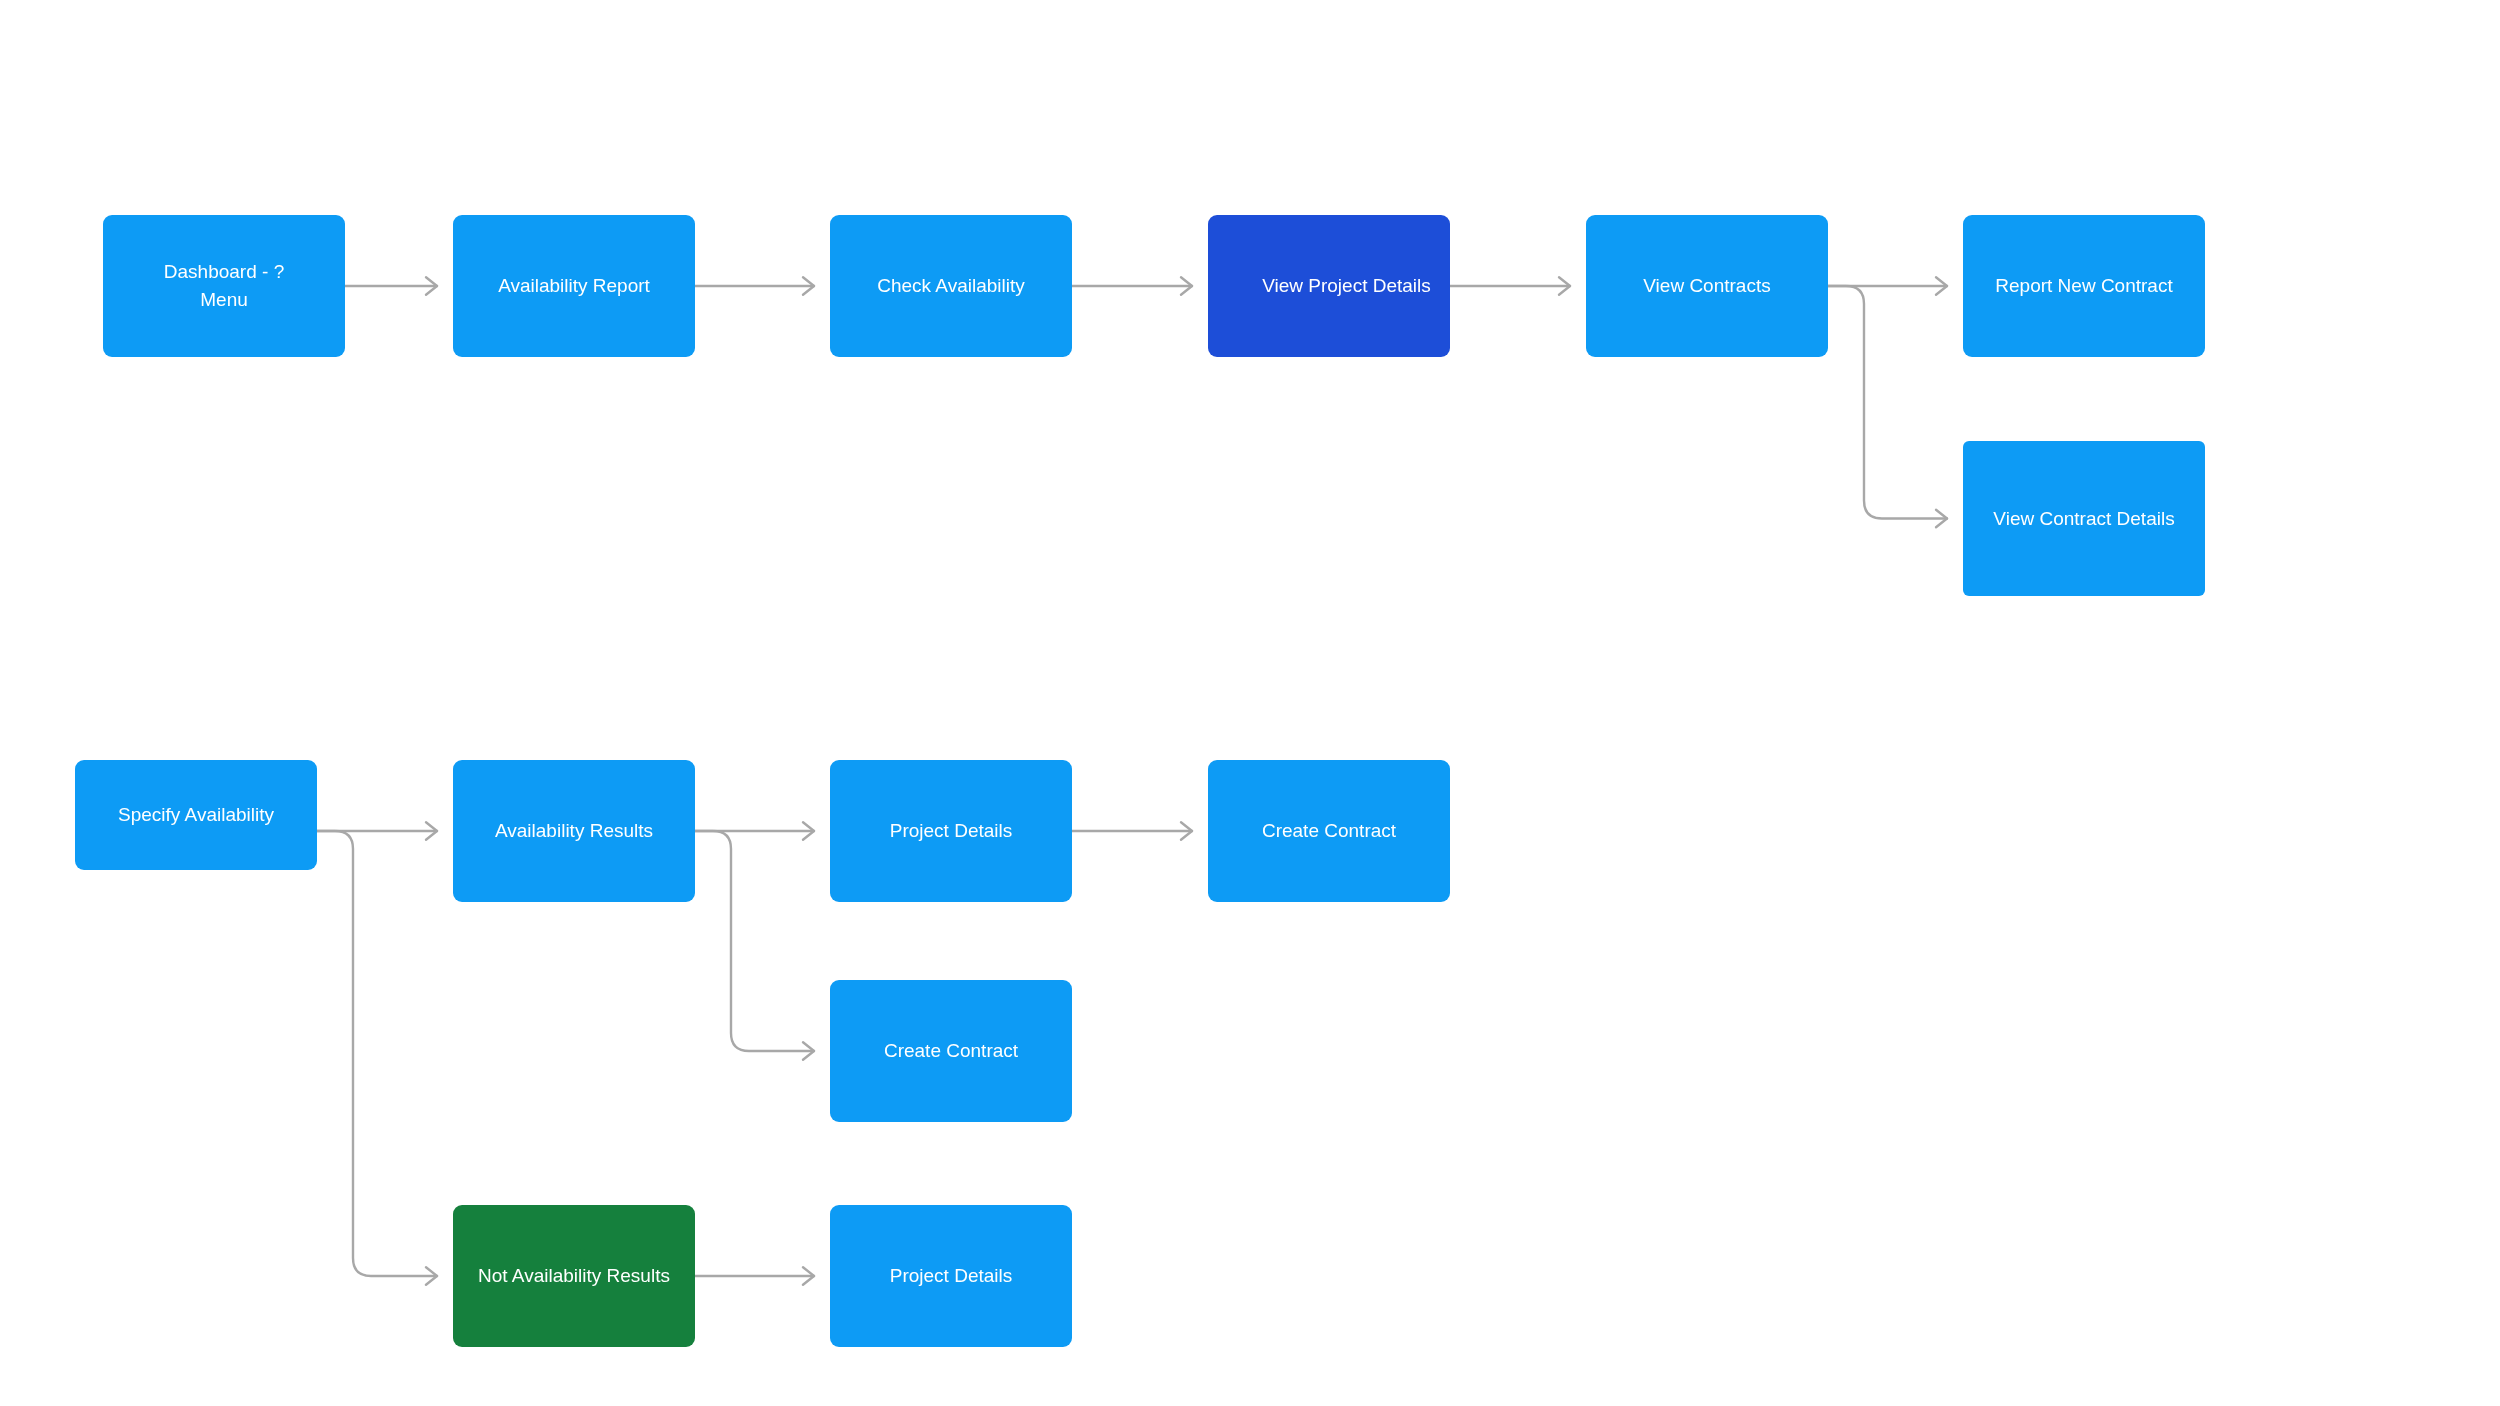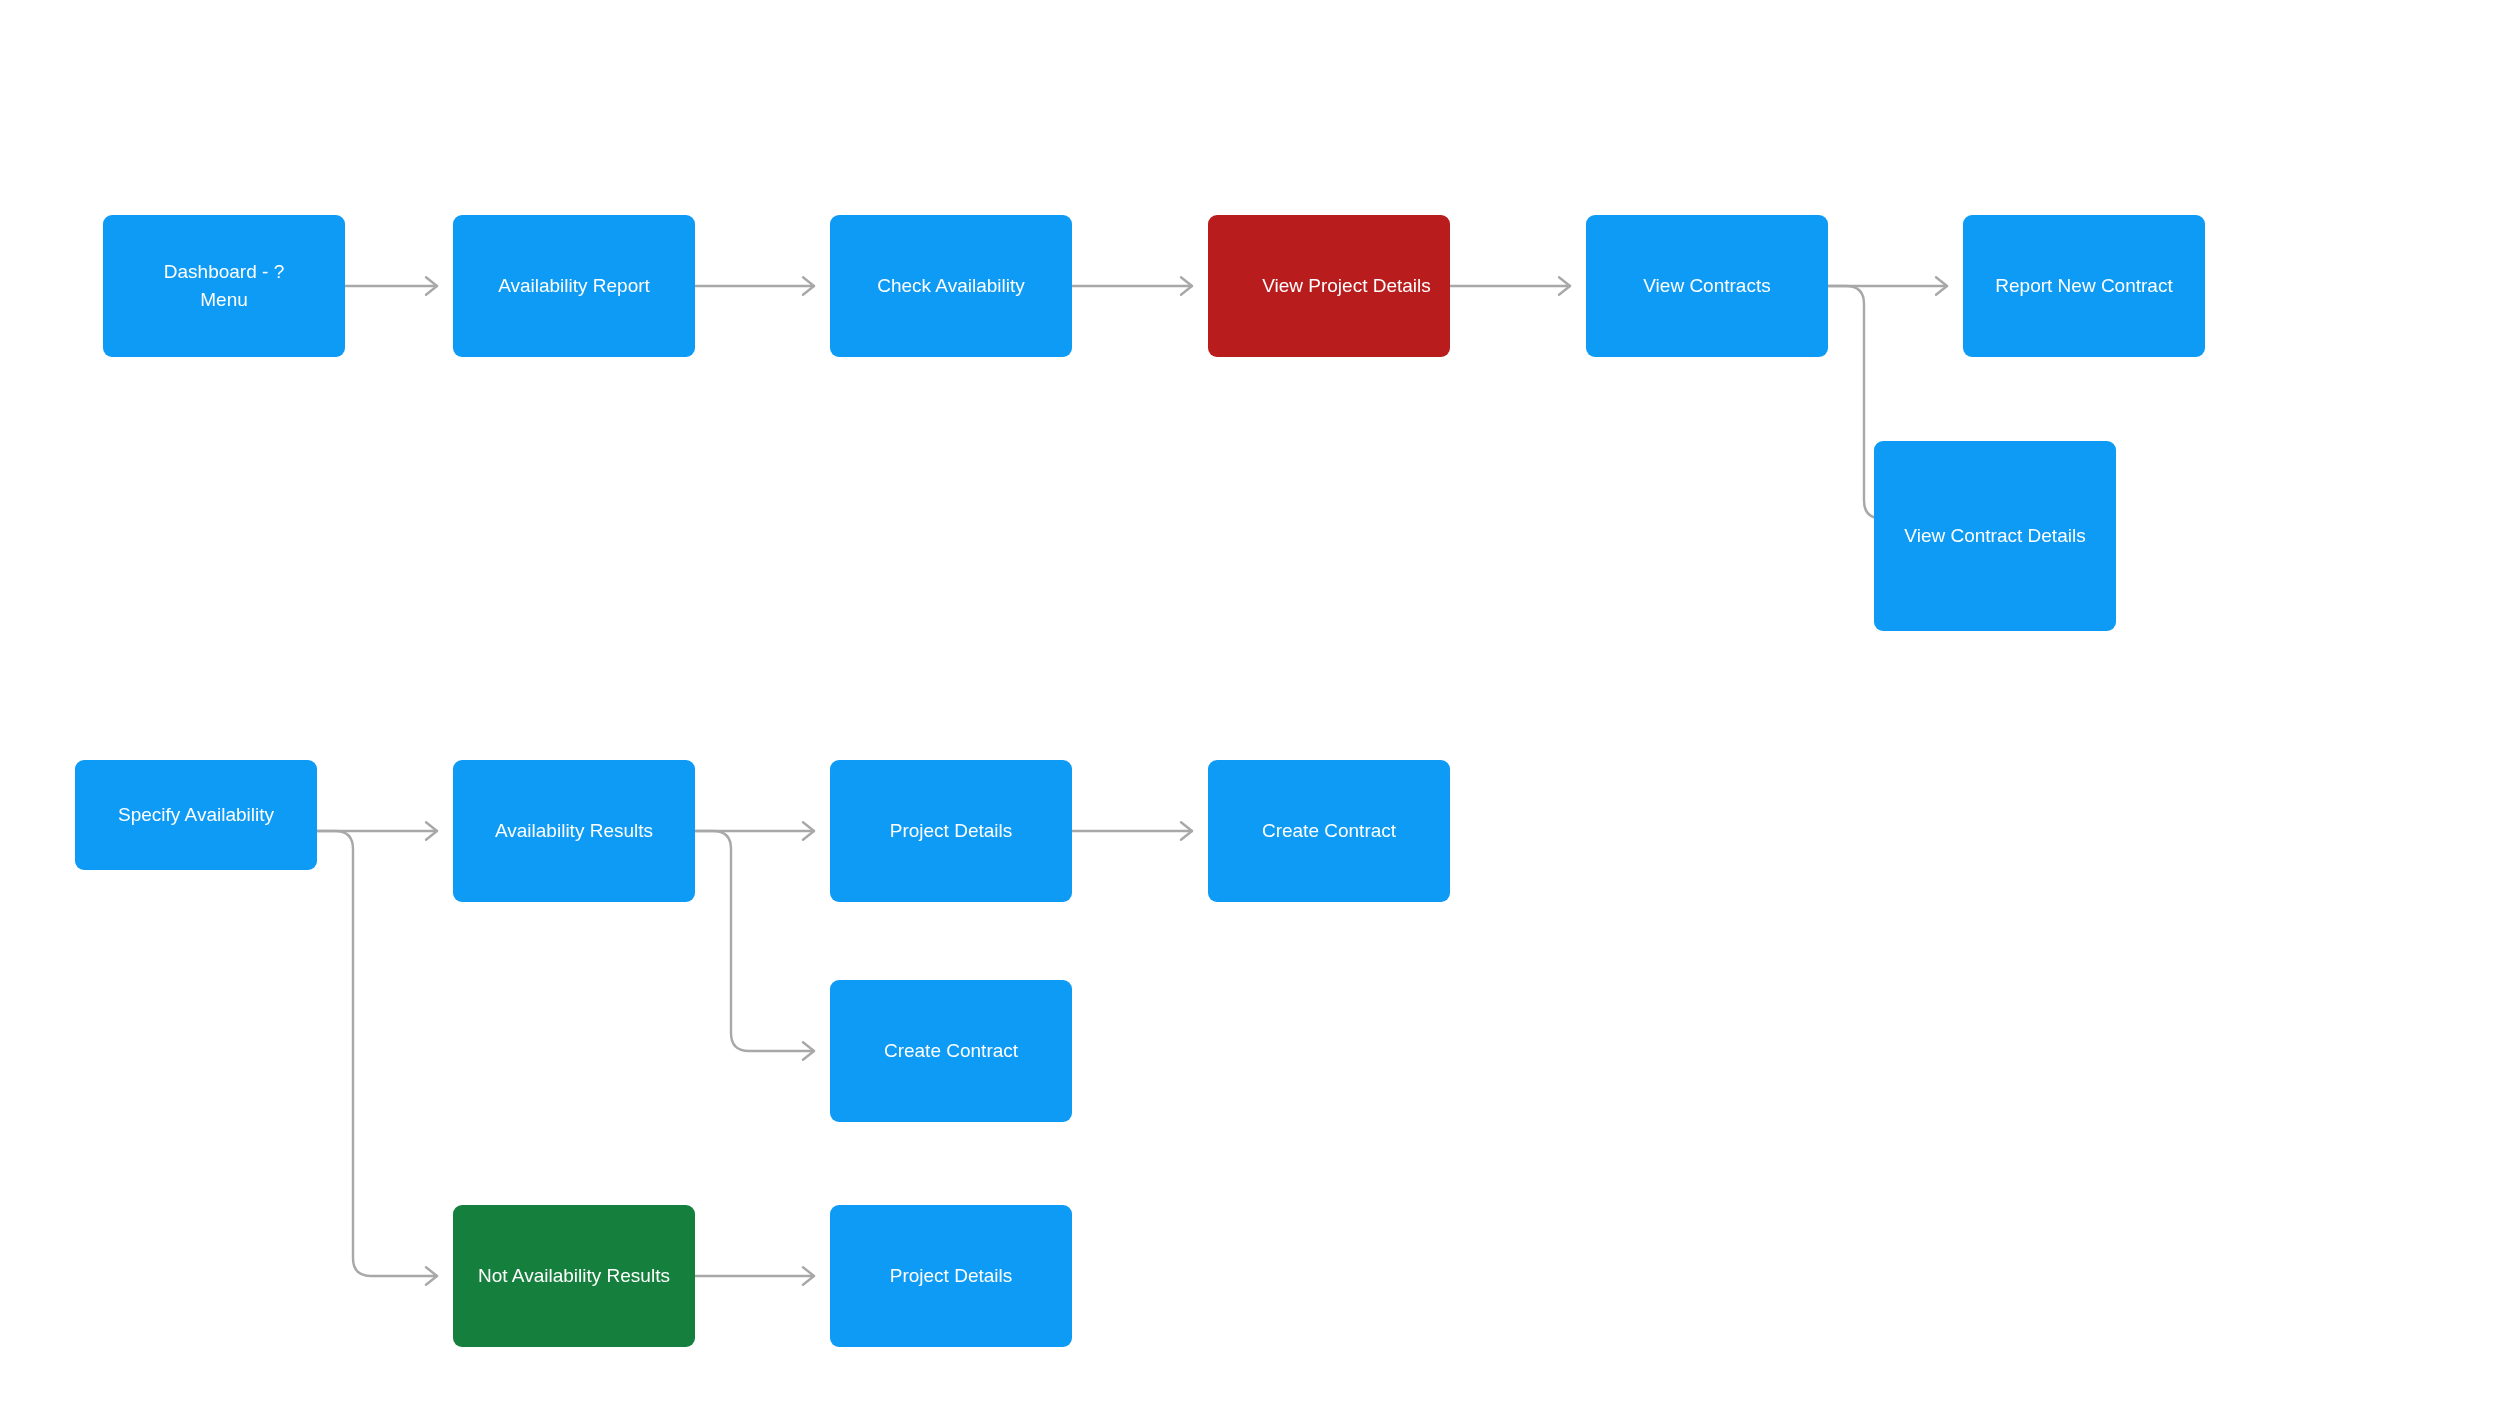--- a/index.html
+++ b/index.html
@@ -121,30 +121,30 @@
       <div class="node" style="left: 75px; top: 215px; width: 242px; height: 142px; background: rgb(13, 155, 245); color: rgb(255, 255, 255); margin-left: 28px;">
         <span class="node-label">Dashboard - ?
 Menu</span>
       </div>
       <div class="node" style="left: 453px; top: 215px; width: 242px; height: 142px; background: rgb(13, 155, 245); color: rgb(255, 255, 255);">
         <span class="node-label">Availability Report</span>
       </div>
       <div class="node" style="left: 830px; top: 215px; width: 242px; height: 142px; background: rgb(13, 155, 245); color: rgb(255, 255, 255); text-align: right;">
         <span class="node-label">Check Availability</span>
       </div>
-      <div class="node" style="left: 1208px; top: 215px; width: 242px; height: 142px; background: #b91c1c; color: rgb(255, 255, 255); padding-left: 45px;">
+      <div class="node" style="left: 1208px; top: 215px; width: 242px; height: 142px; background: #1d4ed8; color: rgb(255, 255, 255); padding-left: 45px;">
         <span class="node-label">View Project Details</span>
       </div>
       <div class="node" style="left: 1586px; top: 215px; width: 242px; height: 142px; background: rgb(13, 155, 245); color: rgb(255, 255, 255);">
         <span class="node-label">View Contracts</span>
       </div>
       <div class="node" style="left: 1963px; top: 215px; width: 242px; height: 142px; background: rgb(13, 155, 245); color: rgb(255, 255, 255);">
         <span class="node-label">Report New Contract</span>
       </div>
-      <div class="node" style="left: 1874px; top: 441px; width: 242px; height: 190px; background: rgb(13, 155, 245); color: rgb(255, 255, 255);">
+      <div class="node" style="left: 1963px; top: 441px; width: 242px; height: 155px; background: rgb(13, 155, 245); color: rgb(255, 255, 255); border-radius: 6px;">
         <span class="node-label">View Contract Details</span>
       </div>
       <div class="node" style="left: 75px; top: 760px; width: 242px; height: 110px; background: rgb(13, 155, 245); color: rgb(255, 255, 255);">
         <span class="node-label">Specify Availability</span>
       </div>
       <div class="node" style="left: 453px; top: 760px; width: 242px; height: 142px; background: rgb(13, 155, 245); color: rgb(255, 255, 255);">
         <span class="node-label">Availability Results</span>
       </div>
       <div class="node" style="left: 830px; top: 760px; width: 242px; height: 142px; background: rgb(13, 155, 245); color: rgb(255, 255, 255);">
         <span class="node-label">Project Details</span>

